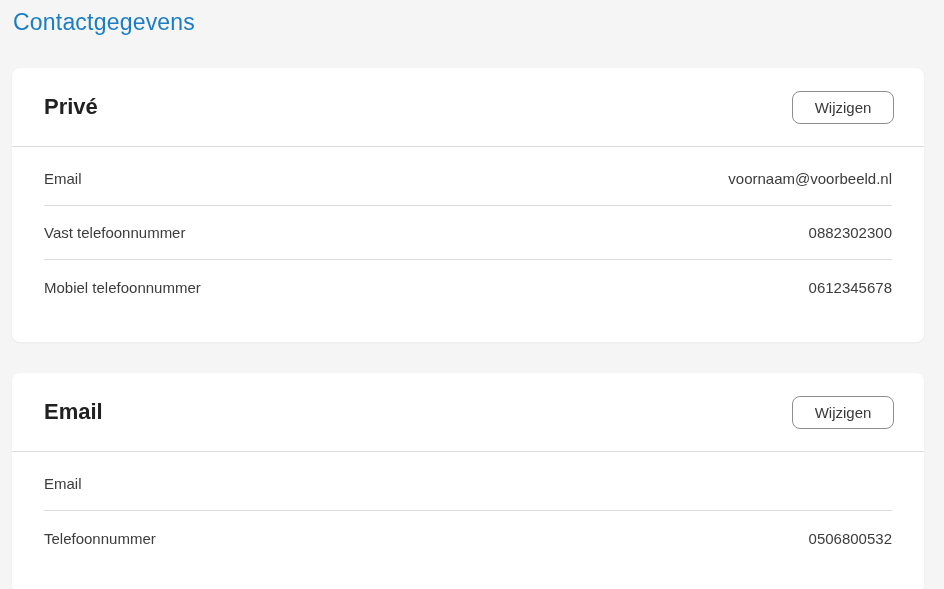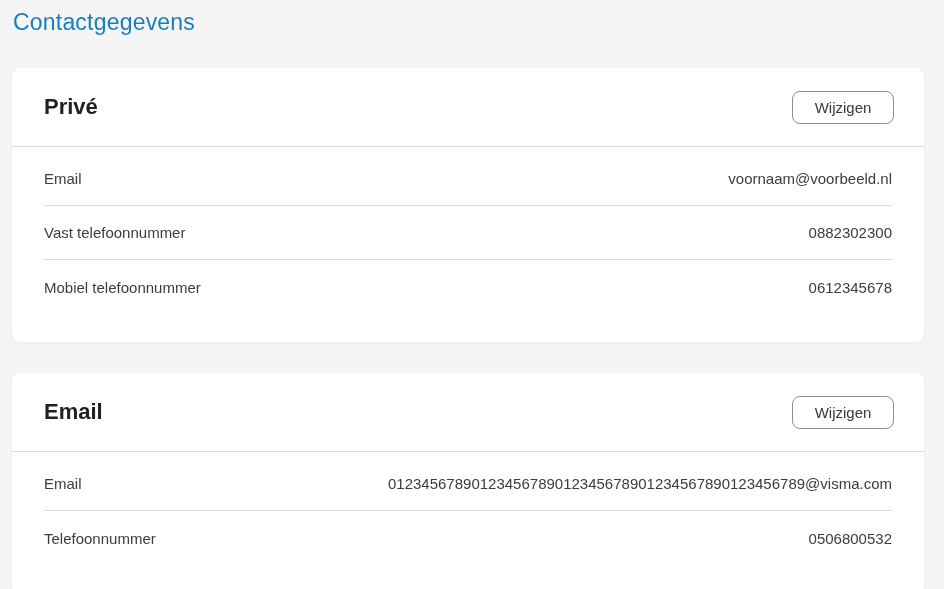--- a/index.html
+++ b/index.html
@@ -106,21 +106,20 @@
   </section>
 
   <section class="card second">
     <div class="card-header">
       <h2 class="card-title">Email</h2>
       <button class="edit-btn">Wijzigen</button>
     </div>
     <div class="card-rows">
       <div class="row">
         <span class="row-label">Email</span>
-        <span class="row-value">01234567890123456789012345678901234567890123456789@visma.com</span>
       </div>
       <div class="row">
         <span class="row-label">Telefoonnummer</span>
         <span class="row-value">0506800532</span>
       </div>
     </div>
   </section>
 
 </div>
 

